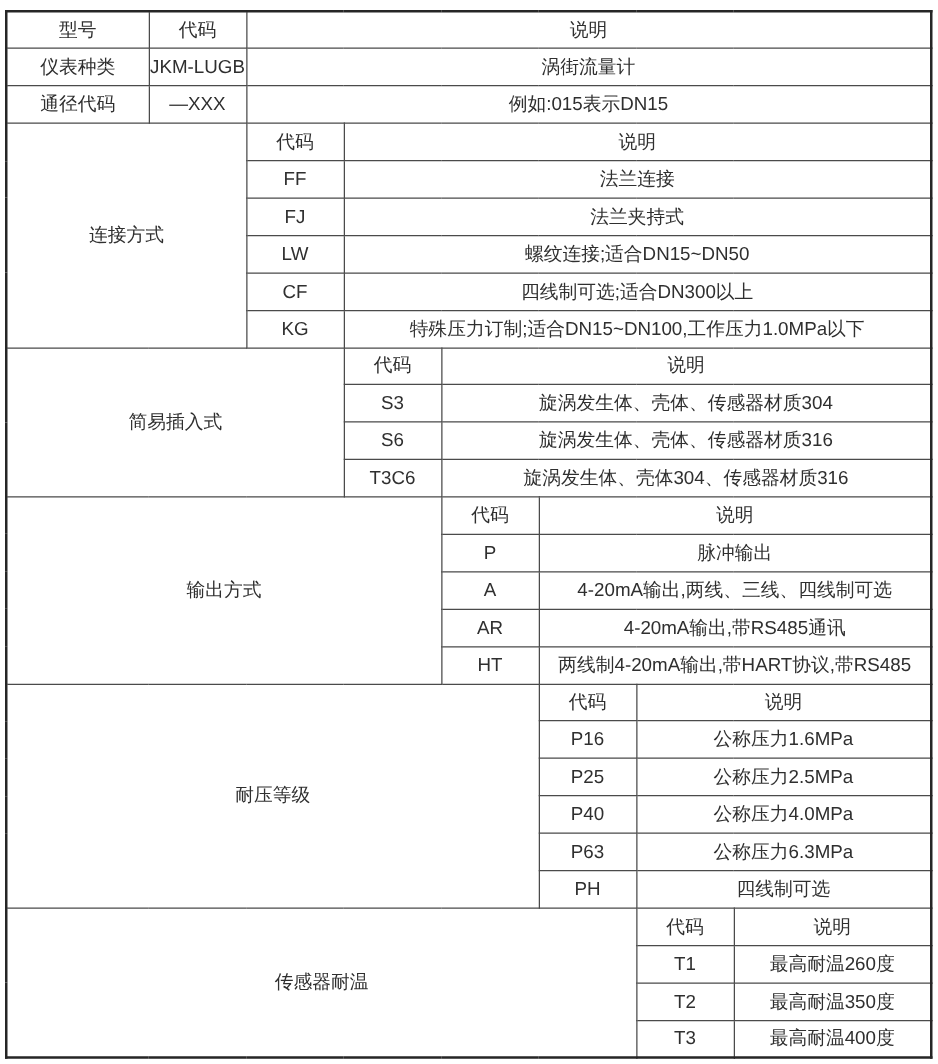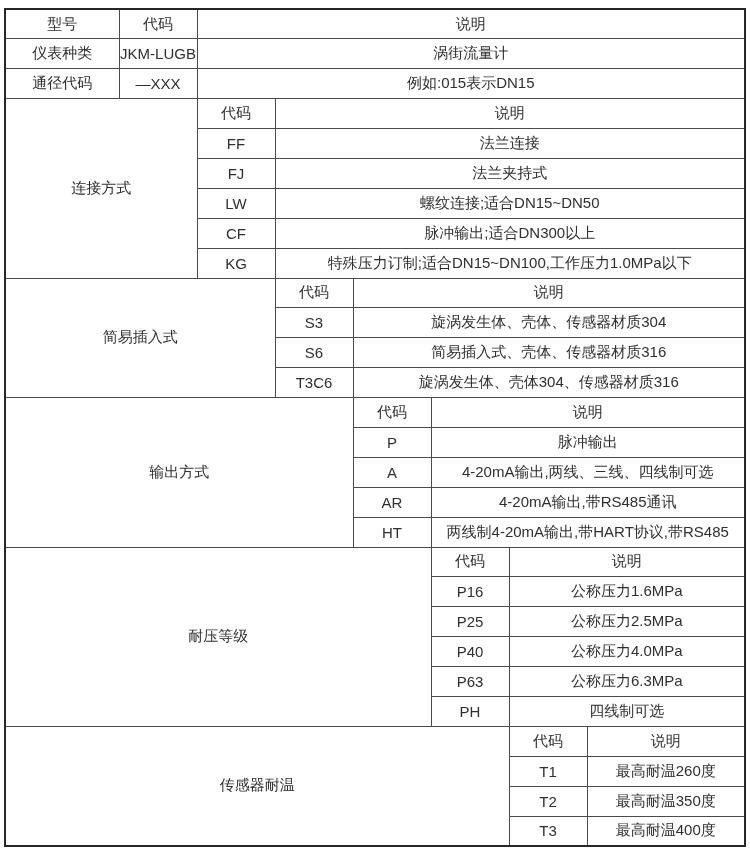--- a/index.html
+++ b/index.html
@@ -89,39 +89,39 @@
     <tr>
       <td class="bl center">FJ</td>
       <td class="bl desc" colspan="5">法兰夹持式</td>
     </tr>
     <tr>
       <td class="center">LW</td>
       <td class="desc" colspan="5">螺纹连接;适合DN15~DN50</td>
     </tr>
     <tr>
       <td class="bl center">CF</td>
-      <td class="bl desc" colspan="5">脉冲输出;适合DN300以上</td>
+      <td class="bl desc" colspan="5">四线制可选;适合DN300以上</td>
     </tr>
     <tr>
       <td class="center">KG</td>
       <td class="desc" colspan="5">特殊压力订制;适合DN15~DN100,工作压力1.0MPa以下</td>
     </tr>
 
     <tr>
       <td class="center" colspan="3" rowspan="4">简易插入式</td>
       <td class="bl center">代码</td>
       <td class="bl desc" colspan="4">说明</td>
     </tr>
     <tr>
       <td class="center">S3</td>
       <td class="desc" colspan="4">旋涡发生体、壳体、传感器材质304</td>
     </tr>
     <tr>
       <td class="bl center">S6</td>
-      <td class="bl desc" colspan="4">简易插入式、壳体、传感器材质316</td>
+      <td class="bl desc" colspan="4">旋涡发生体、壳体、传感器材质316</td>
     </tr>
     <tr>
       <td class="center">T3C6</td>
       <td class="desc" colspan="4">旋涡发生体、壳体304、传感器材质316</td>
     </tr>
 
     <tr>
       <td class="center" colspan="4" rowspan="5">输出方式</td>
       <td class="bl center">代码</td>
       <td class="bl desc" colspan="3">说明</td>

